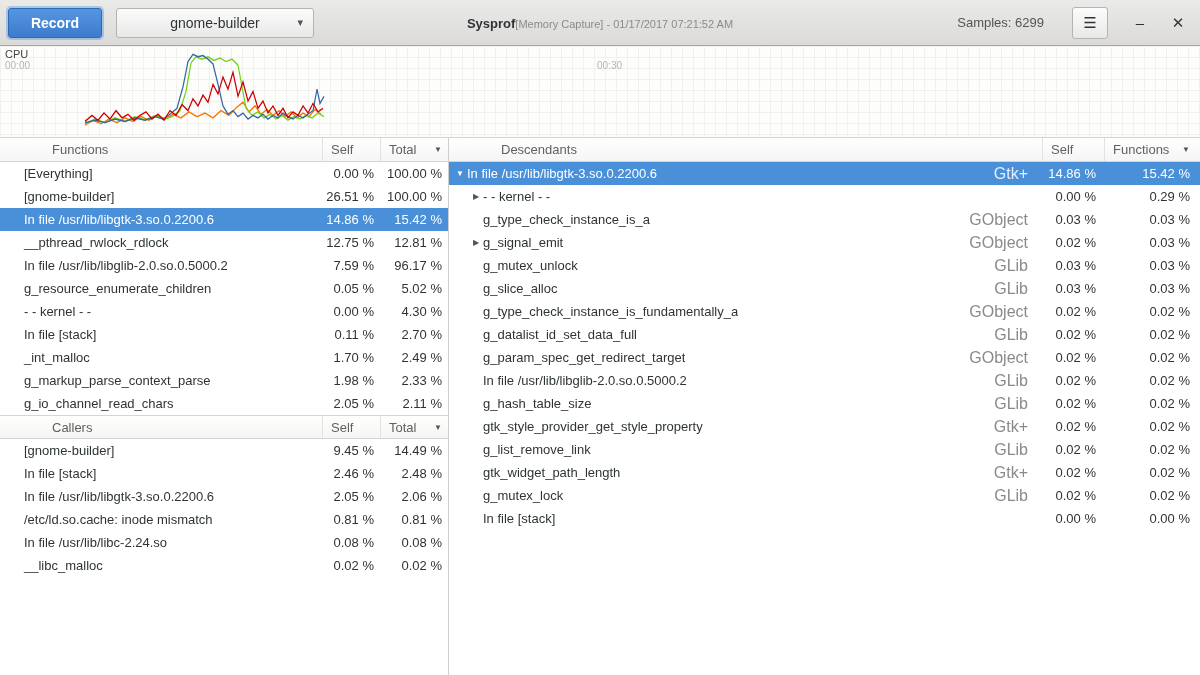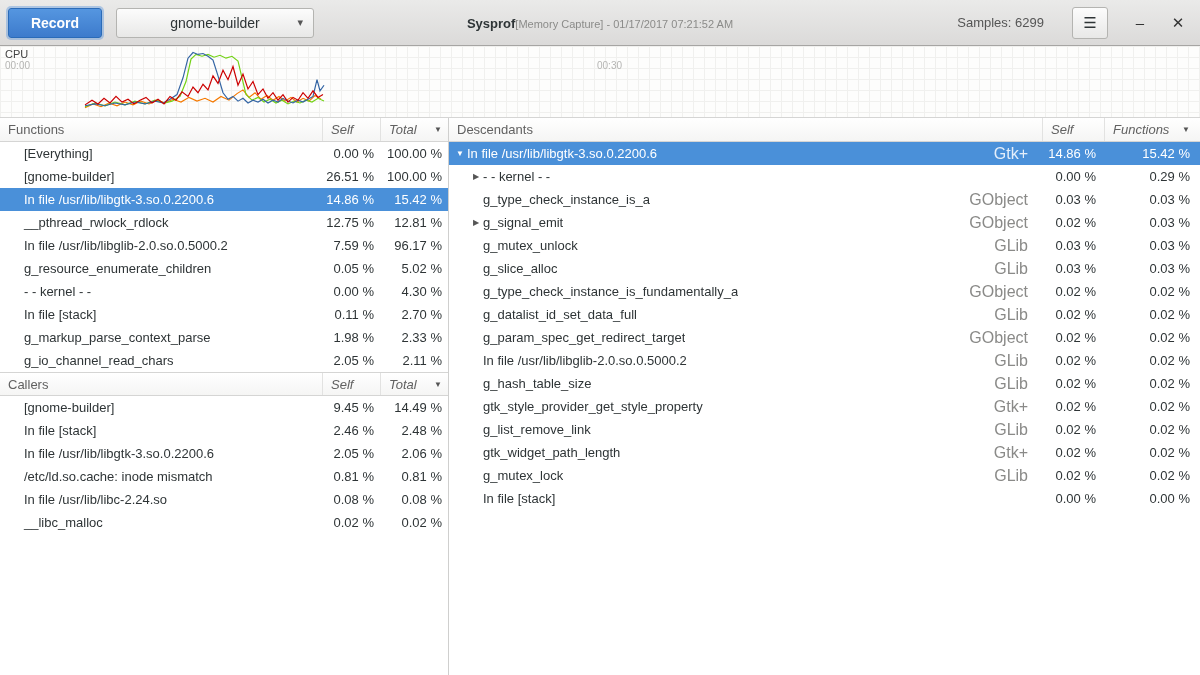--- a/index.html
+++ b/index.html
@@ -22,42 +22,42 @@
   .titlebox .t { font-weight:bold; font-size:13px; color:#2e3436; }
   .titlebox .st { font-size:11px; color:#8b8b89; margin-top:1px; }
   .spacer { flex:1; }
   .samples { color:#555; font-size:13px; margin-right:28px; z-index:2; }
   .btn-menu { width:36px; height:32px; font-size:15px; color:#2e3436; margin-right:18px; }
   .winctl { width:28px; height:28px; display:flex; align-items:center; justify-content:center;
     color:#333; font-size:15px; cursor:pointer; background:transparent; border:none; }
   .winctl.min { margin-right:10px; }
 
   
-  .cpu-area { position:relative; flex:none; height:72px; border-bottom:1px solid #d5d5d4;
+  .cpu-area { position:relative; flex:none; height:92px; border-bottom:1px solid #d5d5d4;
     background-color:#fdfdfc;
     background-image: repeating-linear-gradient(to right,#f0f0ee 0 1px, transparent 1px 11px),
                       repeating-linear-gradient(to bottom,#f0f0ee 0 1px, transparent 1px 11px); }
   .cpu-label { position:absolute; top:2px; left:5px; font-size:11px; color:#444; z-index:2; }
   .cpu-t0 { position:absolute; top:14px; left:5px; font-size:10px; color:#b5b5b3; z-index:2; }
   .cpu-t30 { position:absolute; top:14px; left:597px; font-size:10px; color:#b5b5b3; z-index:2; }
   .cpu-svg { position:absolute; inset:0; width:100%; height:100%; }
   .cpu-svg polyline { fill:none; stroke-width:1.2; }
   .ln-red { stroke:#cc0000; } .ln-green { stroke:#73d216; }
   .ln-blue { stroke:#3465a4; } .ln-orange { stroke:#f57900; }
 
   
   .main { flex:1; display:flex; overflow:hidden; background:#fff; }
   .left { flex:none; width:449px; border-right:1px solid #cfcfce; display:flex; flex-direction:column; }
   .right { flex:1; display:flex; flex-direction:column; }
 
   .col-header { flex:none; height:24px; display:flex; align-items:stretch;
-    background:linear-gradient(#ffffff,#f5f5f4); border-bottom:1px solid #d5d5d4; color:#616161; }
+    background:linear-gradient(#ffffff,#f5f5f4); border-bottom:1px solid #d5d5d4; color:#616161;padding-left:44px; }
   .col-header.bordered-top { border-top:1px solid #d5d5d4; }
   .hcell { display:flex; align-items:center; padding:0 6px 0 8px; }
-  .hcell + .hcell { border-left:1px solid #e2e2e1;font-style:italic; }
+  .hcell + .hcell { border-left:1px solid #e2e2e1; }
   .h-name { flex:1; }
   .h-sorted { justify-content:space-between; }
   .sort-arrow { font-size:8px; color:#555; margin-left:4px; }
 
   .row { flex:none; height:23px; display:flex; align-items:center; background:#fff; cursor:default; }
   .row.selected { background:#4a90d9; color:#fff; }
   .nm { white-space:nowrap; overflow:hidden; text-overflow:ellipsis; }
   .grow { flex:1; padding-left:24px; }
   .num { text-align:right; flex:none; }
   .w58 { width:58px; padding-right:6px; }
@@ -164,20 +164,25 @@
         <span class="nm grow">- - kernel - -</span>
         <span class="num w58">0.00 %</span>
         <span class="num w68">4.30 %</span>
       </div>
       <div class="row">
         <span class="nm grow">In file [stack]</span>
         <span class="num w58">0.11 %</span>
         <span class="num w68">2.70 %</span>
       </div>
       <div class="row">
+        <span class="nm grow">_int_malloc</span>
+        <span class="num w58">1.70 %</span>
+        <span class="num w68">2.49 %</span>
+      </div>
+      <div class="row">
         <span class="nm grow">g_markup_parse_context_parse</span>
         <span class="num w58">1.98 %</span>
         <span class="num w68">2.33 %</span>
       </div>
       <div class="row">
         <span class="nm grow">g_io_channel_read_chars</span>
         <span class="num w58">2.05 %</span>
         <span class="num w68">2.11 %</span>
       </div>
 

